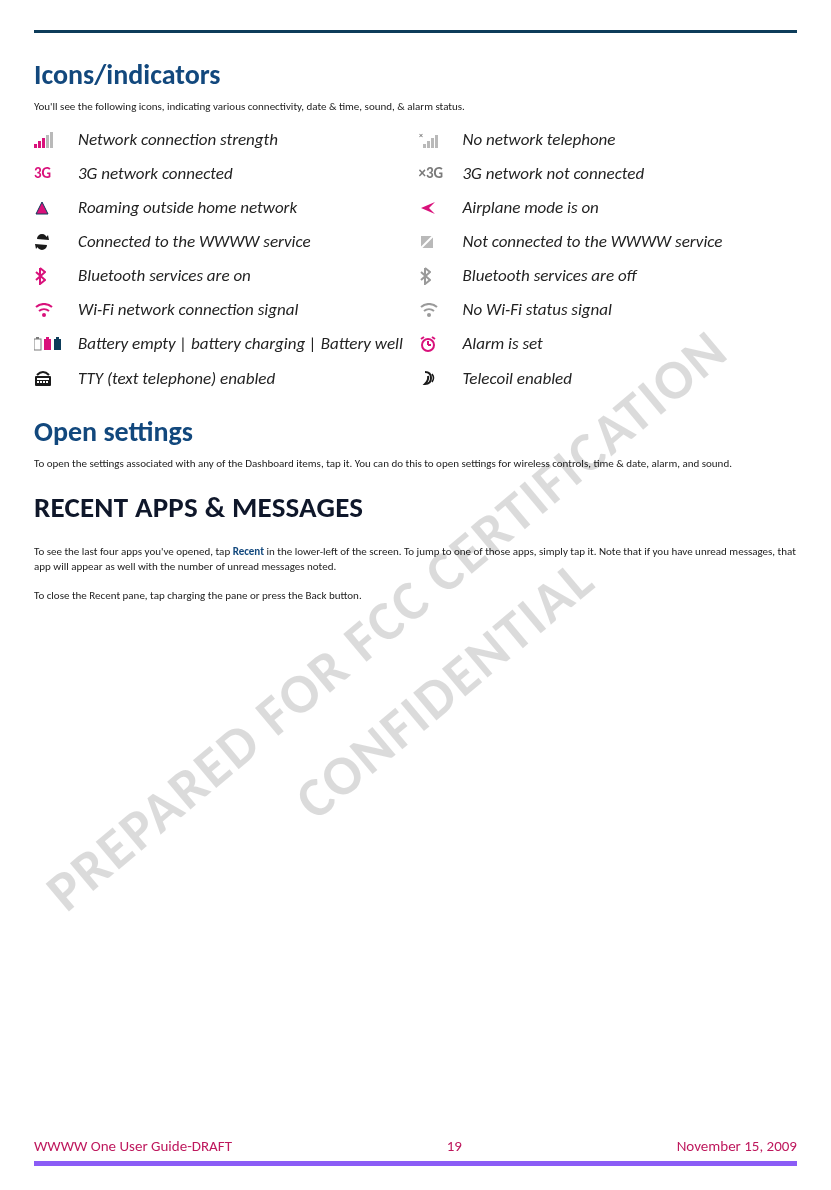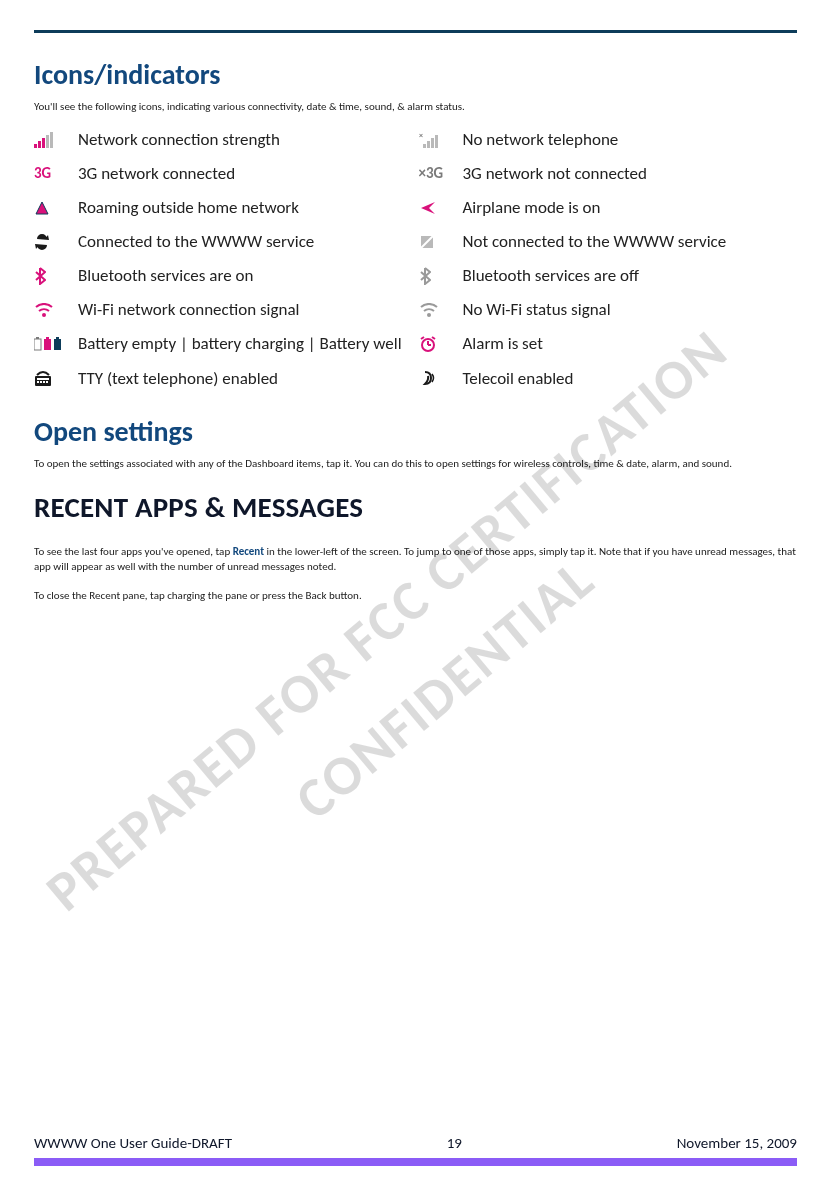--- a/index.html
+++ b/index.html
@@ -51,42 +51,43 @@
     display: flex;
     align-items: center;
     justify-content: flex-start;
     font-size: 15px;
     font-weight: 700;
   }
   .desc-cell {
     display: flex;
     align-items: center;
     padding-right: 8px;
+    font-style: italic;
   }
   h1.big-blue {
     color: #0f172a;
     font-size: 29px;
     font-weight: 800;
     margin: 18px 0 20px 0;
     letter-spacing: 0.2px;
   }
   .accent-word {
     color: #12487d;
     font-weight: 700;
   }
   .footer {
     position: absolute;
     left: 34px;
     right: 34px;
     bottom: 24px;
     display: flex;
     justify-content: space-between;
     font-size: 15px;
-    color: #0f172a;
-    border-bottom: 8px solid #8b5cf6;
+    color: #be185d;
+    border-bottom: 5px solid #8b5cf6;
     padding-bottom: 6px;
   }
   .footer > div { white-space: nowrap; }
   .watermark {
     position: absolute;
     left: 50%;
     top: 55%;
     transform: translate(-50%, -50%) rotate(-40deg);
     font-size: 56px;
     font-weight: 700;

